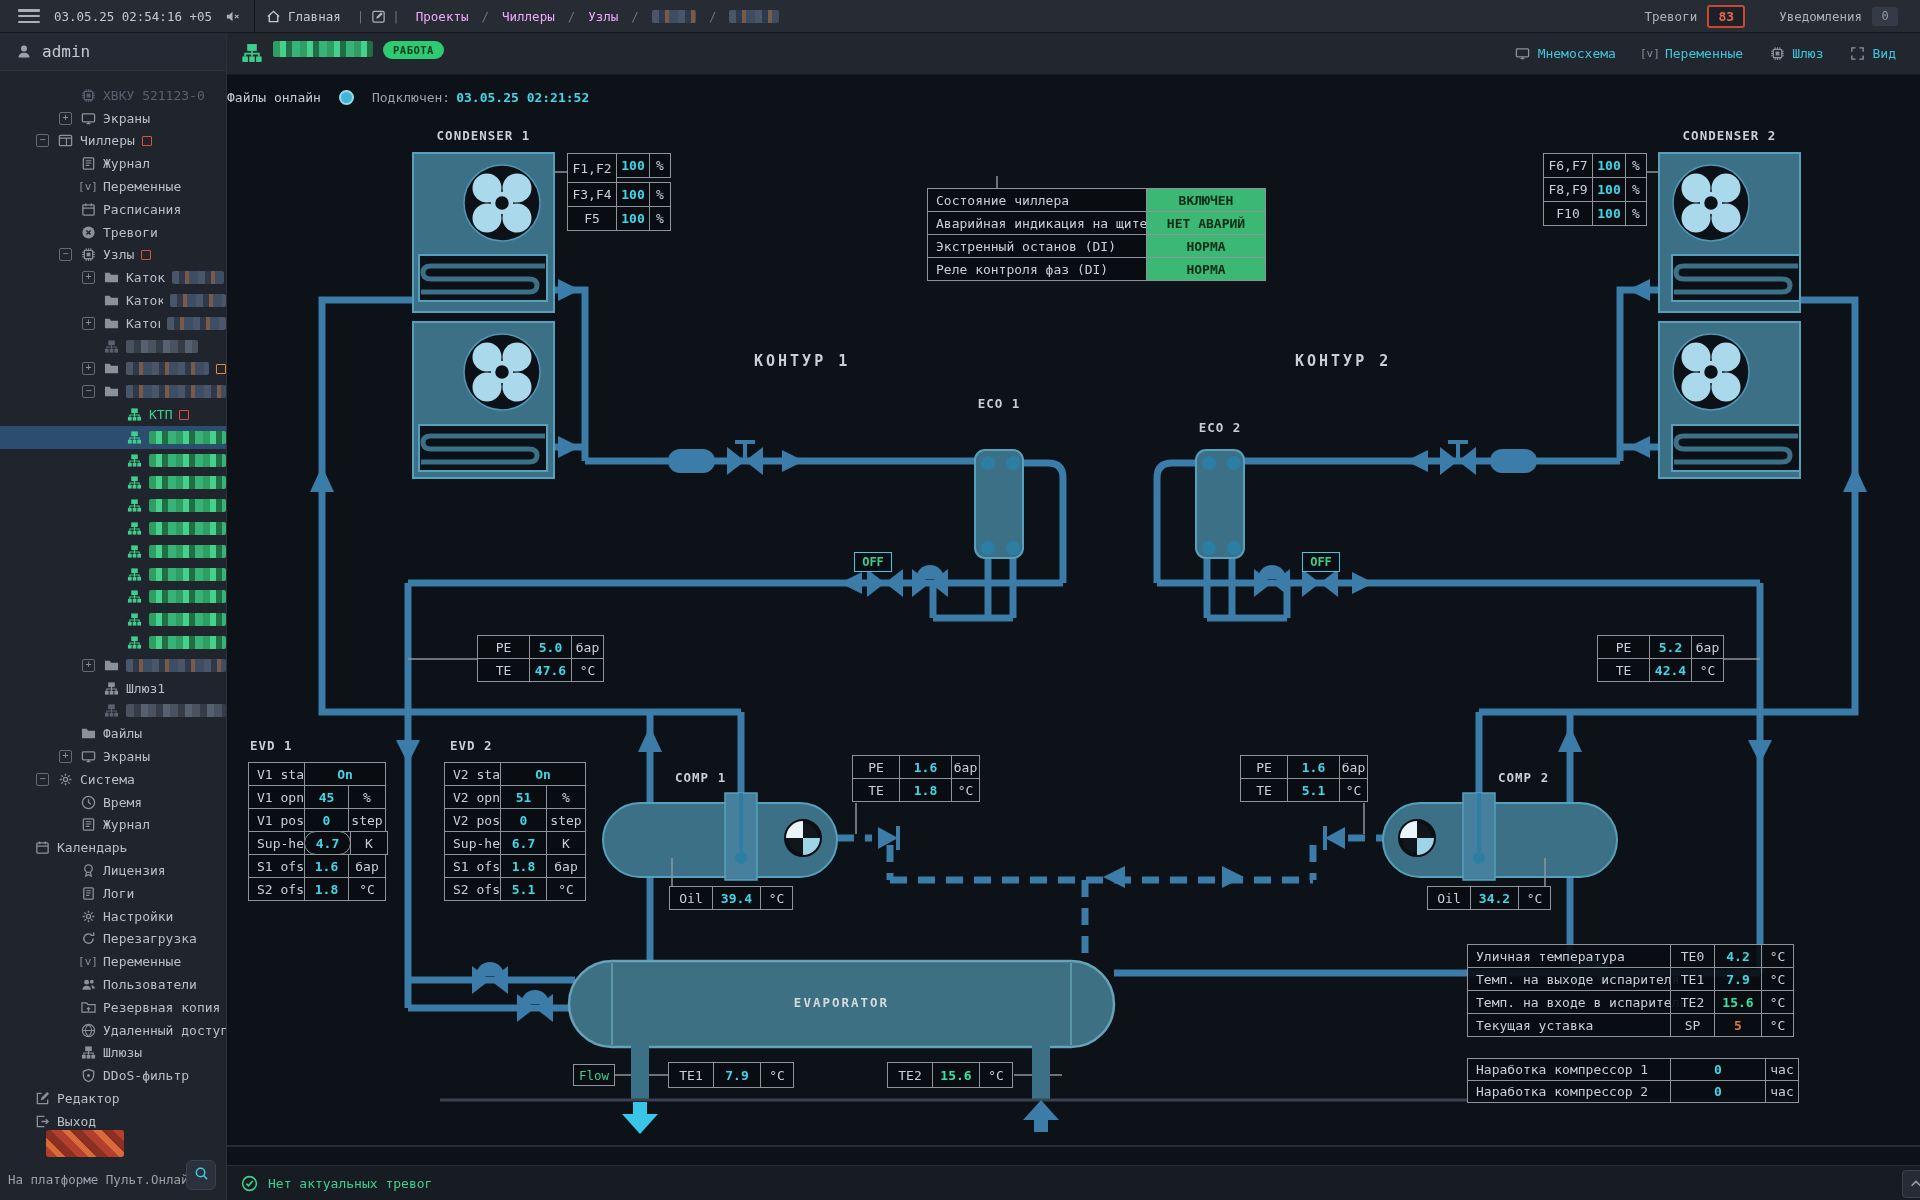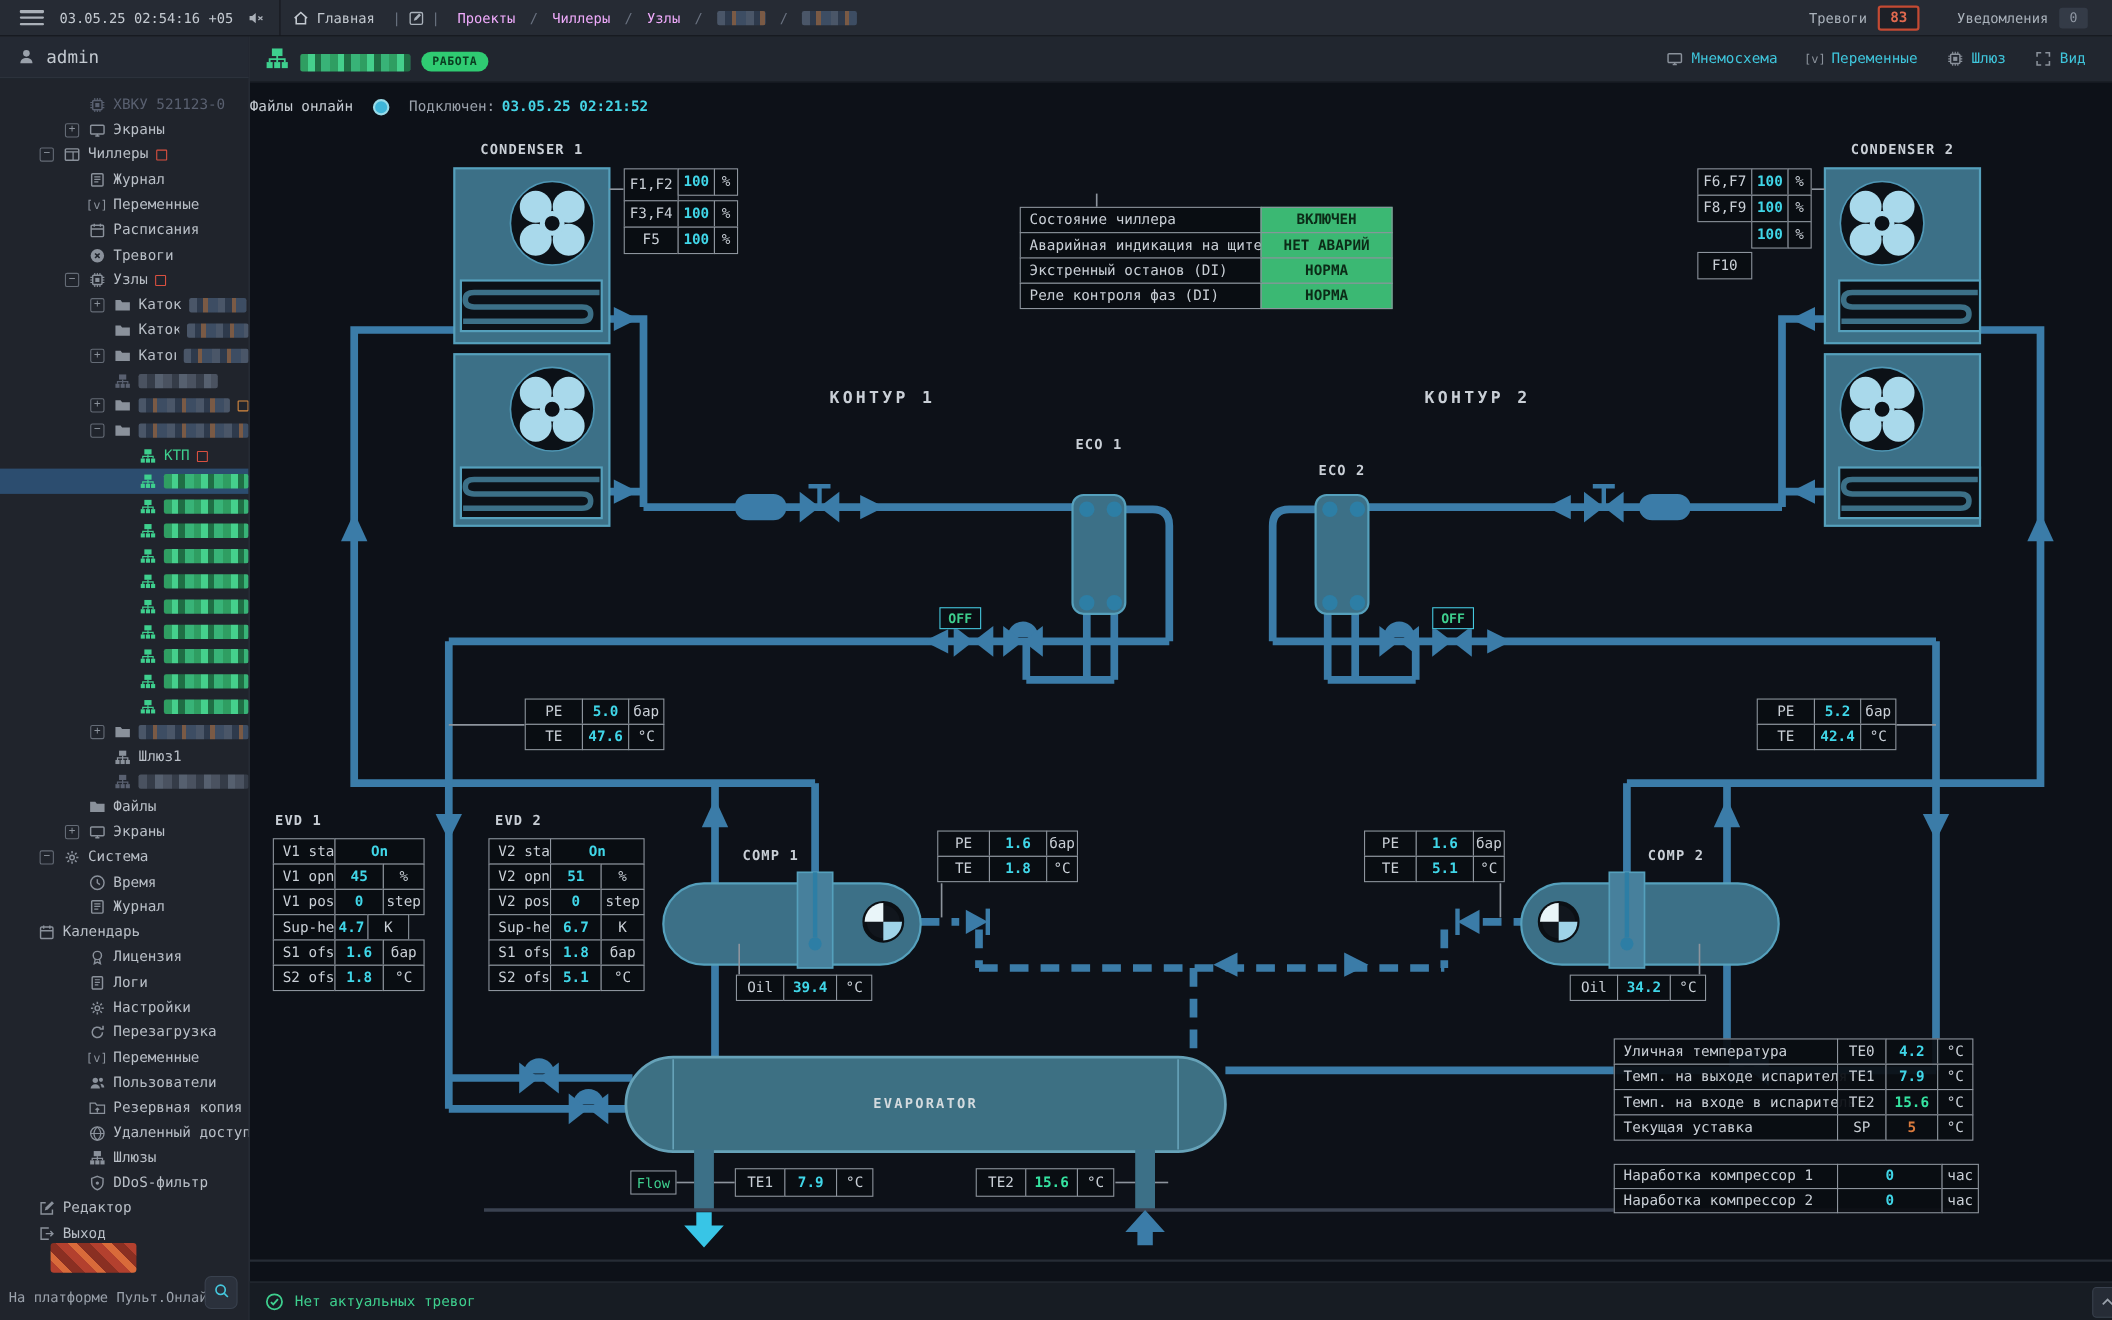--- a/index.html
+++ b/index.html
@@ -36,21 +36,21 @@
   .ticon.dim{color:#596070;}
   .sq{width:8px;height:8px;border-radius:1px;flex:0 0 8px;}
   .sq.r{border:1.5px solid #d95040;}
   .sq.o{border:1.5px solid #d98b40;}
   .side-footer{position:absolute;left:0;bottom:0;width:226px;height:70px;}
   .side-logo{position:absolute;left:46px;top:0px;width:78px;height:27px;border-radius:3px;}
   .platform-note{position:absolute;left:8px;top:42px;font-size:12.5px;color:#9aa1ab;white-space:nowrap;width:210px;overflow:hidden;}
   .search-btn{position:absolute;right:10px;top:30px;width:28px;height:28px;background:#2b313c;border:1px solid #39414e;border-radius:6px;display:flex;align-items:center;justify-content:center;color:#45c8de;cursor:pointer;}
   
   .main-header{position:absolute;left:227px;top:32px;width:1693px;height:42px;background:#21262f;border-bottom:1px solid #151920;display:flex;align-items:center;z-index:8;padding:0;}
-  .mh-left{display:flex;align-items:flex-end;gap:10px;padding-left:14px;}
+  .mh-left{display:flex;align-items:flex-start;gap:10px;padding-left:14px;}
   .pill{height:18px;padding:0 10px;border-radius:10px;background:#2fcb72;color:#0a3d20;font-size:10.5px;font-weight:700;display:flex;align-items:center;letter-spacing:.5px;}
   .mh-right{margin-left:auto;display:flex;align-items:center;gap:26px;padding-right:24px;}
   .mh-link{display:flex;align-items:center;gap:7px;color:#3fc6dc;font-size:13px;cursor:pointer;}
   
   .gw-row{position:absolute;left:227px;top:84px;height:26px;display:flex;align-items:center;gap:12px;z-index:5;font-size:13px;color:#c6ccd3;}
   .gw-dot{width:15px;height:15px;border-radius:50%;background:#3fb6d9;border:2.5px solid #9adbe8;box-sizing:border-box;margin:0 6px;}
   .gw-gray{color:#9aa1ab;}
   .gw-time{color:#45d5e6;font-weight:700;}
   
   .statusbar{position:absolute;left:227px;top:1165px;width:1693px;height:35px;background:#171c23;border-top:1px solid #262c35;display:flex;align-items:center;gap:10px;padding-left:14px;z-index:10;color:#3ecf8e;font-size:13px;}
@@ -924,21 +924,21 @@
         <div class="dcell clbl" style="width: 50px; height: 25px;">F6,F7</div>
         <div class="dcell val" style="width: 34px; height: 25px;">100</div>
         <div class="dcell unit" style="width: 22px; height: 25px;">%</div>
       </div>
       <div class="drow">
         <div class="dcell clbl" style="width: 50px; height: 25px;">F8,F9</div>
         <div class="dcell val" style="width: 34px; height: 25px;">100</div>
         <div class="dcell unit" style="width: 22px; height: 25px;">%</div>
       </div>
       <div class="drow">
-        <div class="dcell clbl" style="width: 50px; height: 25px; margin-top: 28px;">F10</div>
+        <div class="dcell clbl" style="width: 50px; height: 25px;">F10</div>
         <div class="dcell val" style="width: 34px; height: 25px;">100</div>
         <div class="dcell unit" style="width: 22px; height: 25px;">%</div>
       </div>
     </div>
   <div class="dtable" style="left:927px;top:188px">
       <div class="drow">
         <div class="dcell lbl" style="width: 220px; height: 24px;">Состояние чиллера</div>
         <div class="dcell status" style="width: 120px; height: 24px;">ВКЛЮЧЕН</div>
       </div>
       <div class="drow">
@@ -1012,21 +1012,21 @@
         <div class="dcell val" style="width: 45px; height: 24px;">45</div>
         <div class="dcell unit" style="width: 38px; height: 24px;">%</div>
       </div>
       <div class="drow">
         <div class="dcell lbl" style="width: 57px; height: 24px;">V1 pos</div>
         <div class="dcell val" style="width: 45px; height: 24px;">0</div>
         <div class="dcell unit" style="width: 38px; height: 24px;">step</div>
       </div>
       <div class="drow">
         <div class="dcell lbl" style="width: 57px; height: 24px;">Sup-he</div>
-        <div class="dcell val" style="width: 31px; height: 24px;">4.7</div>
+        <div class="dcell val" style="width: 47px; height: 24px; border-radius: 12px;">4.7</div>
         <div class="dcell unit" style="width: 38px; height: 24px;">K</div>
       </div>
       <div class="drow">
         <div class="dcell lbl" style="width: 57px; height: 24px;">S1 ofs</div>
         <div class="dcell val" style="width: 45px; height: 24px;">1.6</div>
         <div class="dcell unit" style="width: 38px; height: 24px;">бар</div>
       </div>
       <div class="drow">
         <div class="dcell lbl" style="width: 57px; height: 24px;">S2 ofs</div>
         <div class="dcell val" style="width: 45px; height: 24px;">1.8</div>

